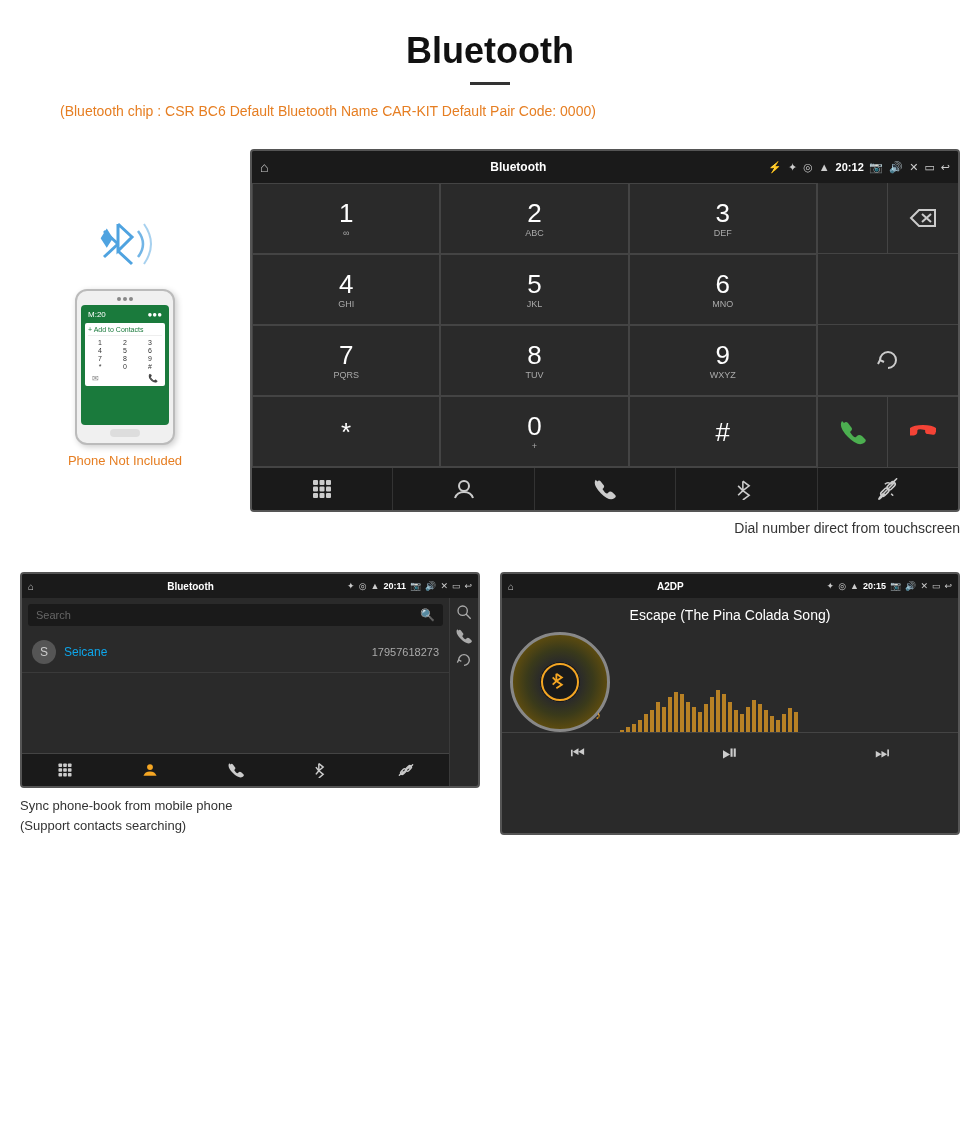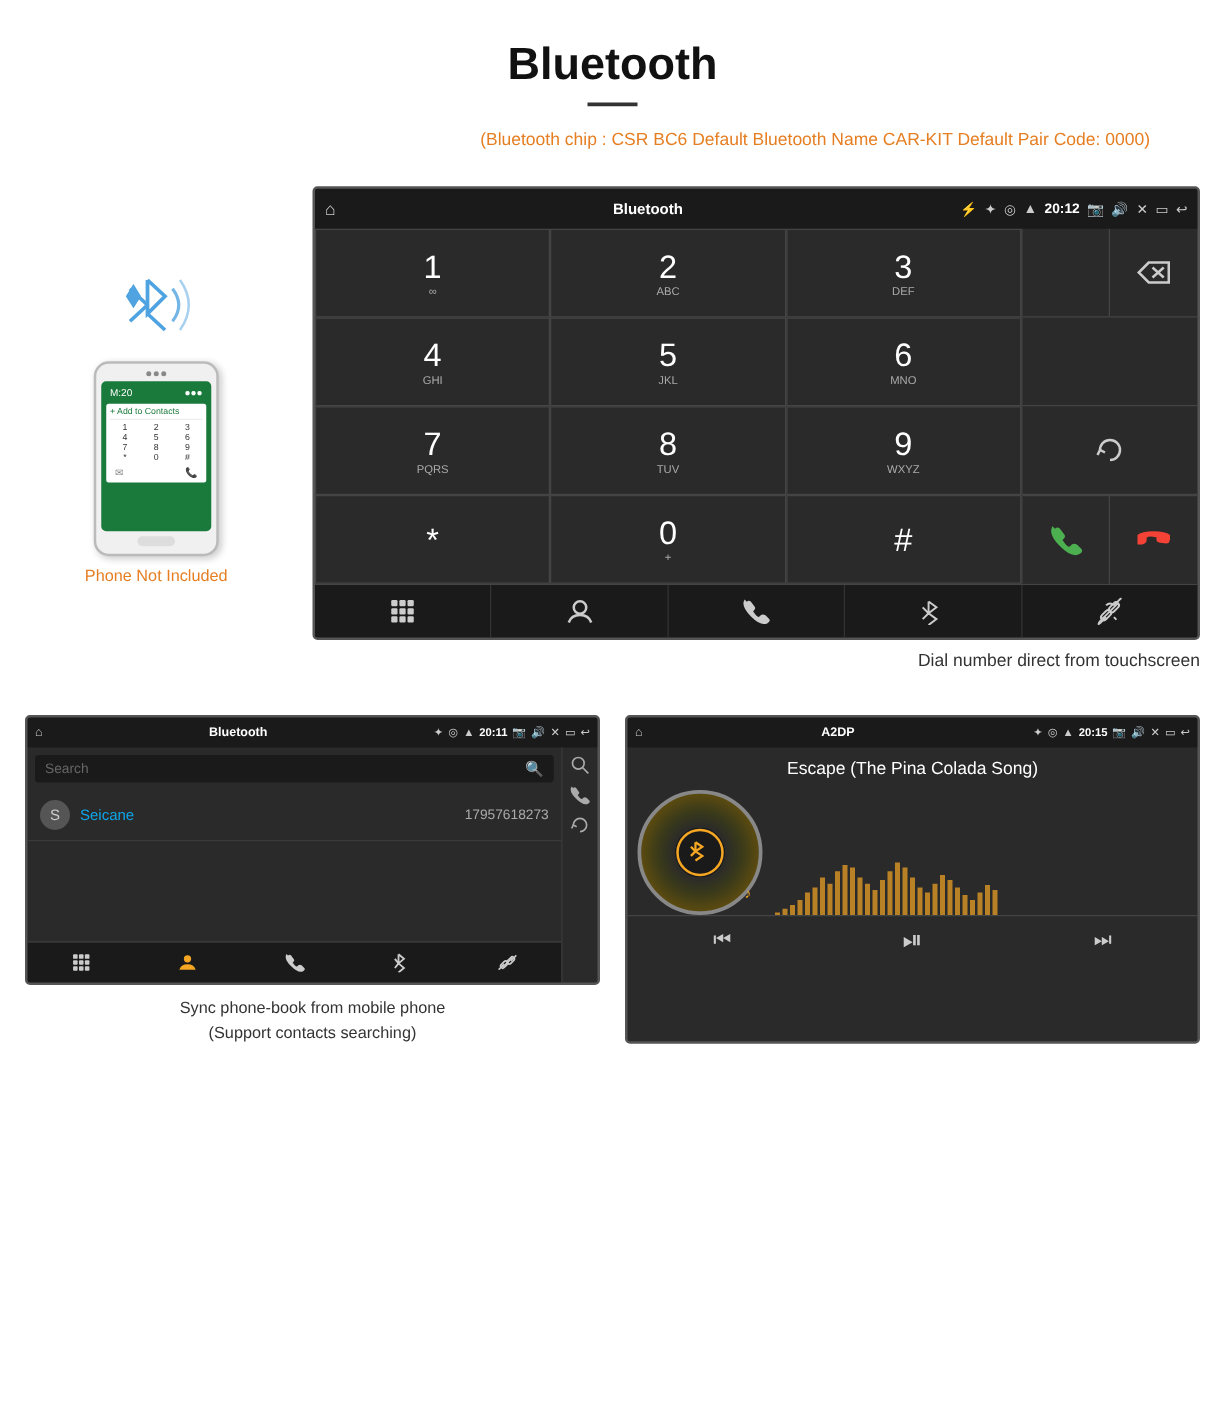--- a/index.html
+++ b/index.html
@@ -31,21 +31,21 @@
     .page-description {
       font-size: 15px;
       color: #333;
       line-height: 1.6;
       max-width: 780px;
       margin: 0 auto 8px;
     }
     .bluetooth-specs {
       font-size: 14px;
       color: #e67e22;
-      text-align: right;
+      text-align: left;
       margin-bottom: 20px;
     }
 
     
     .main-section {
       display: flex;
       padding: 0 20px;
       gap: 20px;
       margin-bottom: 20px;
     }
@@ -408,21 +408,20 @@
       padding: 8px 0;
       border-top: 1px solid #444;
     }
     .music-ctrl-btn {
       color: #ccc;
       font-size: 16px;
       cursor: pointer;
     }
 
     .small-caption {
-      text-align: center;
       font-size: 13px;
       color: #333;
       margin-top: 8px;
       line-height: 1.5;
     }
 
     
     .bt-icon-wrap {
       position: relative;
       width: 70px;

